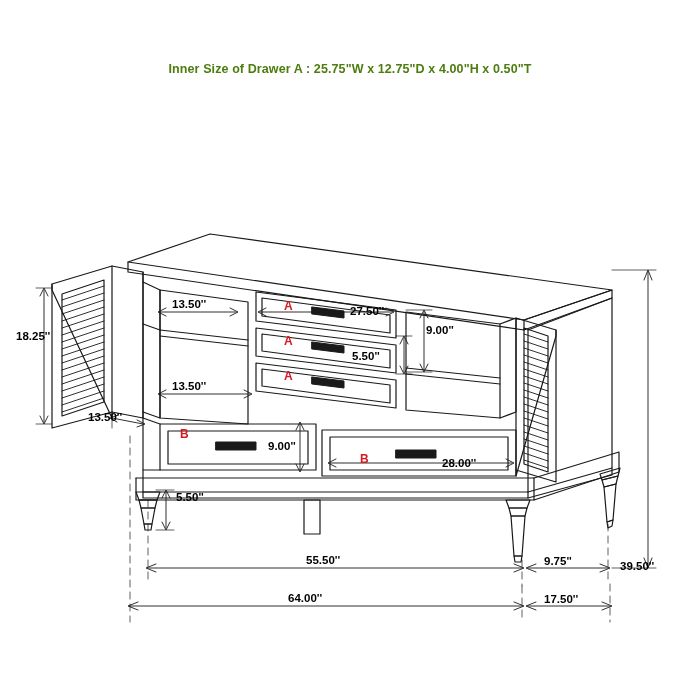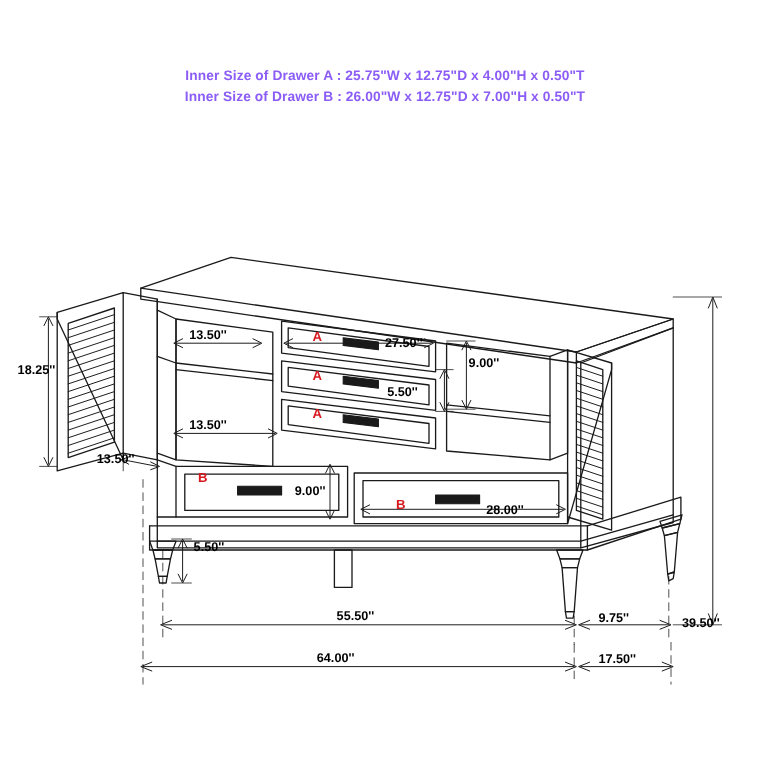--- a/index.html
+++ b/index.html
@@ -16,21 +16,21 @@
     overflow: hidden;
   }
   #notes {
     position: absolute;
     left: 0;
     top: 60px;
     width: 700px;
     text-align: center;
     font-size: 12.5px;
     font-weight: bold;
-    color: #8b5cf6;
+    color: #4d7c0f;
     line-height: 19px;
     letter-spacing: 0.1px;
   }
   #notes div { white-space: nowrap; }
   svg#dwg {
     position: absolute;
     left: 0;
     top: 0;
   }
   .dim {
@@ -46,21 +46,20 @@
     fill: #d71920;
   }
 </style>
 </head>
 <body>
 
 <div id="page">
 
   <div id="notes">
     <div>Inner Size of Drawer A : 25.75"W x 12.75"D x 4.00"H x 0.50"T</div>
-    <div>Inner Size of Drawer B : 26.00"W x 12.75"D x 7.00"H x 0.50"T</div>
   </div>
 
   <svg id="dwg" width="700" height="700" viewBox="0 0 700 700">
     <g fill="none" stroke="#1a1a1a" stroke-width="1.2" stroke-linejoin="round" stroke-linecap="round">
 
       <g>
         <path d="M128,262 L210,234 L612,290 L524,320 Z"></path>
         <path d="M128,262 L128,272 L524,330 L524,320"></path>
         <path d="M524,320 L612,290 L612,298 L524,330"></path>
       </g>

